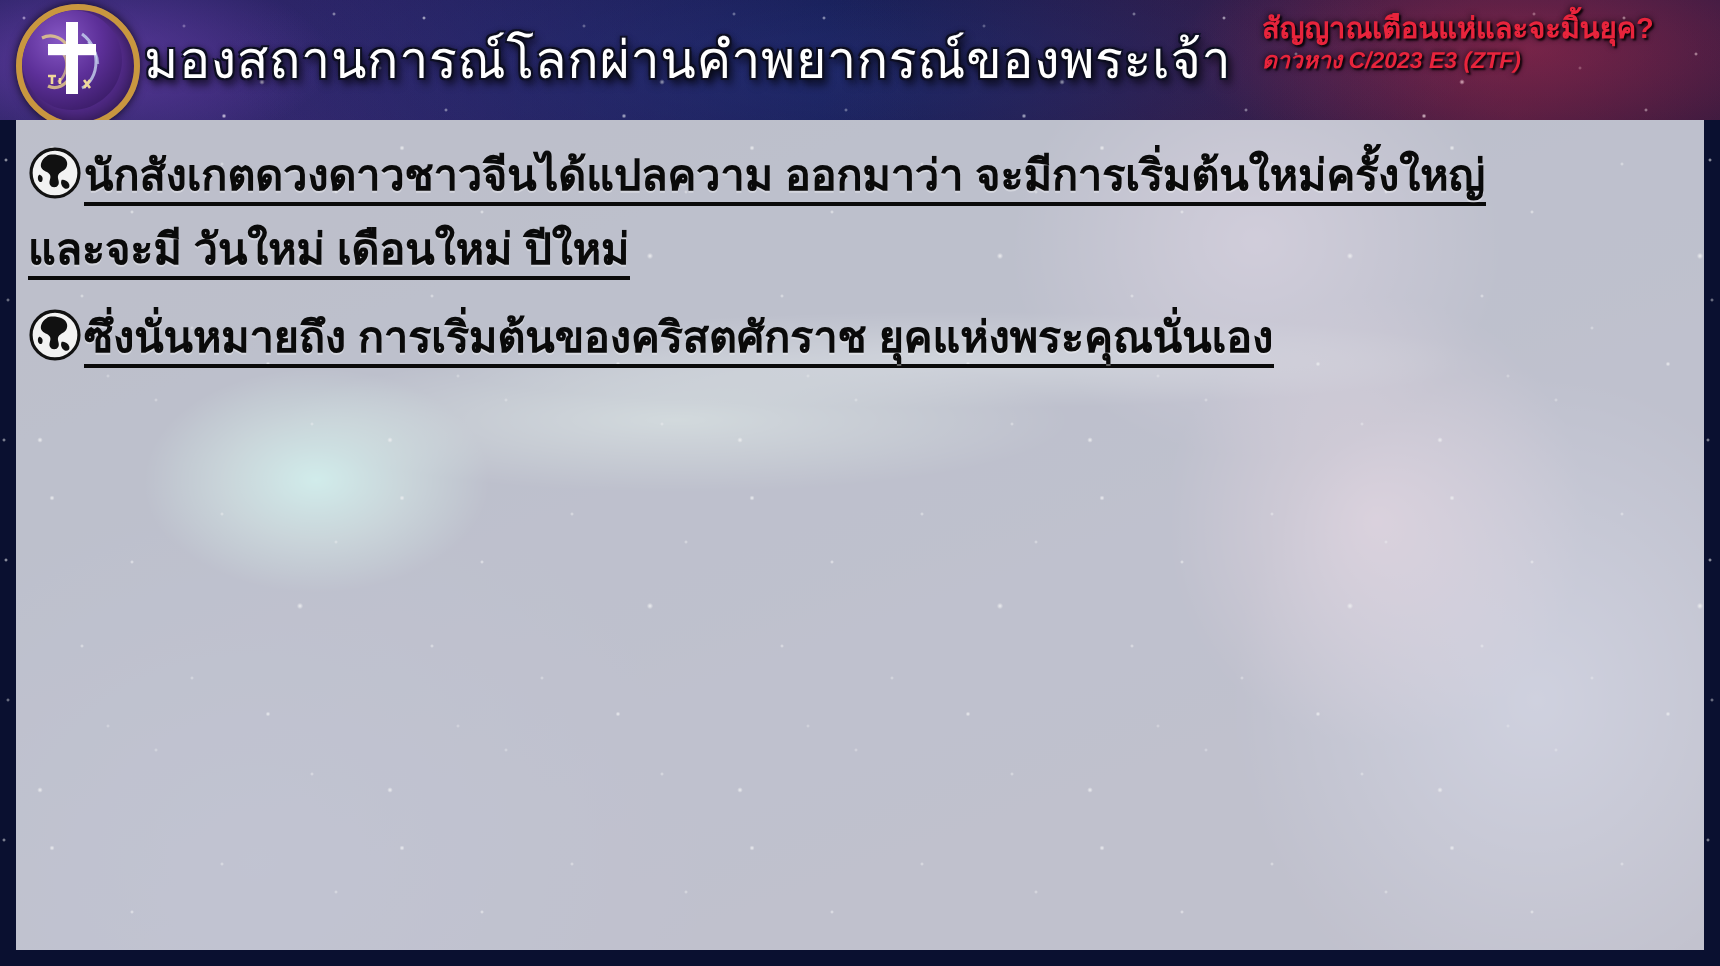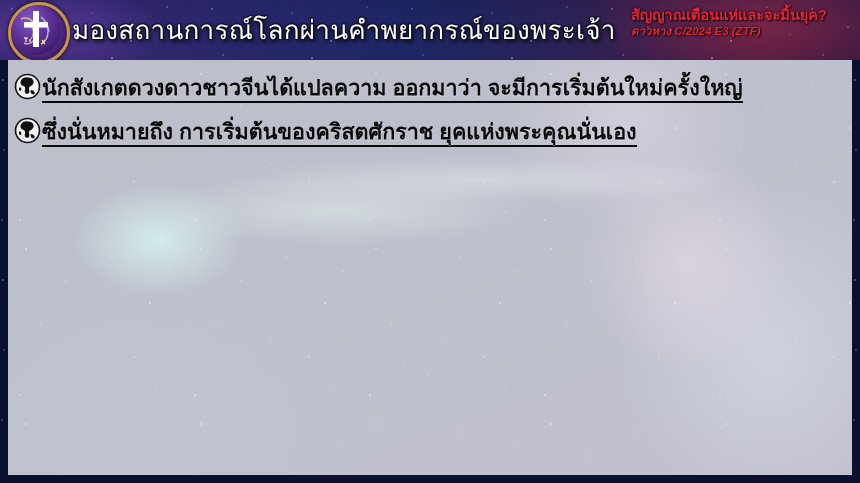--- a/index.html
+++ b/index.html
@@ -179,20 +179,21 @@
 
     <div class="textblock">
 
       <span class="line l1"><span class="globe"><svg width="27" height="27" viewBox="0 0 32 32" aria-hidden="true">
           <circle cx="16" cy="16" r="14.2" fill="#f2f2f2" stroke="#111" stroke-width="1.9"></circle>
           <path d="M11 6 C8 8 7 11 8 13 C9 15 12 15 13 17 C14 19 12 21 13 23 C14 25 17 25 18 23 C19 21 17 19 18 17 C19 15 22 15 23 12 C24 9 22 7 20 6 C17 5 13 4.6 11 6 Z" fill="#111"></path>
           <path d="M20 20 C22 20 24 21 24.5 23 C25 25 23 26 21.5 25 C20 24 19 22 20 20 Z" fill="#111"></path>
           <path d="M7 17 C8.5 17.5 9 19 8.5 20.5 C8 22 6.5 21.5 6 20 C5.6 18.6 6 17 7 17 Z" fill="#111"></path>
         </svg></span><span class="u">นักสังเกตดวงดาวชาวจีนได้แปลความ ออกมาว่า จะมีการเริ่มต้นใหม่ครั้งใหญ่</span></span>
 
+      <span class="line l2"><span class="u">และจะมี วันใหม่ เดือนใหม่ ปีใหม่</span></span>
 
       <span class="line l3"><span class="globe"><svg width="27" height="27" viewBox="0 0 32 32" aria-hidden="true">
           <circle cx="16" cy="16" r="14.2" fill="#f2f2f2" stroke="#111" stroke-width="1.9"></circle>
           <path d="M11 6 C8 8 7 11 8 13 C9 15 12 15 13 17 C14 19 12 21 13 23 C14 25 17 25 18 23 C19 21 17 19 18 17 C19 15 22 15 23 12 C24 9 22 7 20 6 C17 5 13 4.6 11 6 Z" fill="#111"></path>
           <path d="M20 20 C22 20 24 21 24.5 23 C25 25 23 26 21.5 25 C20 24 19 22 20 20 Z" fill="#111"></path>
           <path d="M7 17 C8.5 17.5 9 19 8.5 20.5 C8 22 6.5 21.5 6 20 C5.6 18.6 6 17 7 17 Z" fill="#111"></path>
         </svg></span><span class="u">ซึ่งนั่นหมายถึง การเริ่มต้นของคริสตศักราช  ยุคแห่งพระคุณนั่นเอง</span></span>
 
     </div>
   </div>
@@ -223,21 +224,21 @@
           <path d="M13 33 h4 M15 33 v4 M19 34 v3" stroke="#f0d89a" stroke-width="1.3" fill="none"></path>
           <path d="M31 35 l3 4 M34 35 l-3 4" stroke="#f0d89a" stroke-width="1.3" fill="none"></path>
         </svg>
       </div>
     </div>
 
     <div class="title">มองสถานการณ์โลกผ่านคำพยากรณ์ของพระเจ้า</div>
 
     <div class="tagline">
       <div class="t1">สัญญาณเตือนแห่และจะมิ้นยุค?</div>
-      <div class="t2">ดาวหาง C/2024 E3 (ZTF)</div>
+      <div class="t2">ดาวหาง C/2023 E3 (ZTF)</div>
     </div>
   </div>
 
   <div class="frame-left">
       <div class="frame-stars"></div>
     </div>
   <div class="frame-right">
       <div class="frame-stars"></div>
     </div>
   <div class="frame-bottom"></div>

